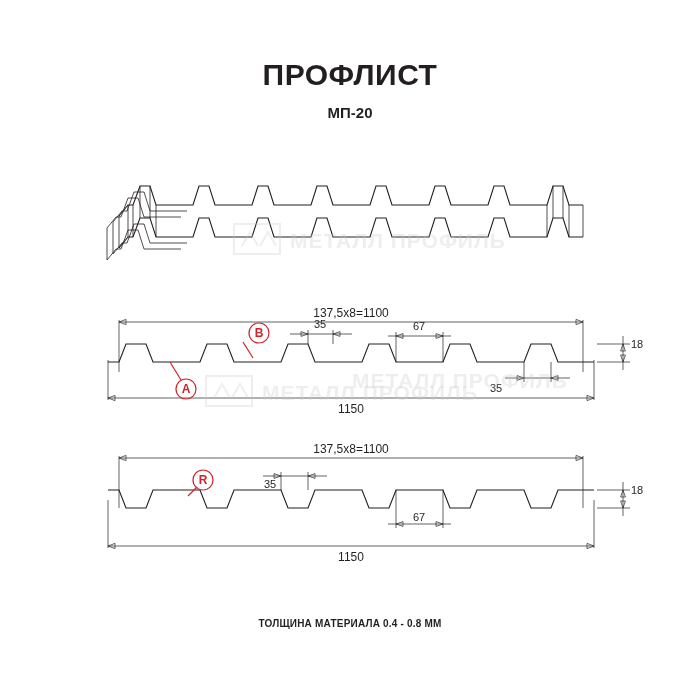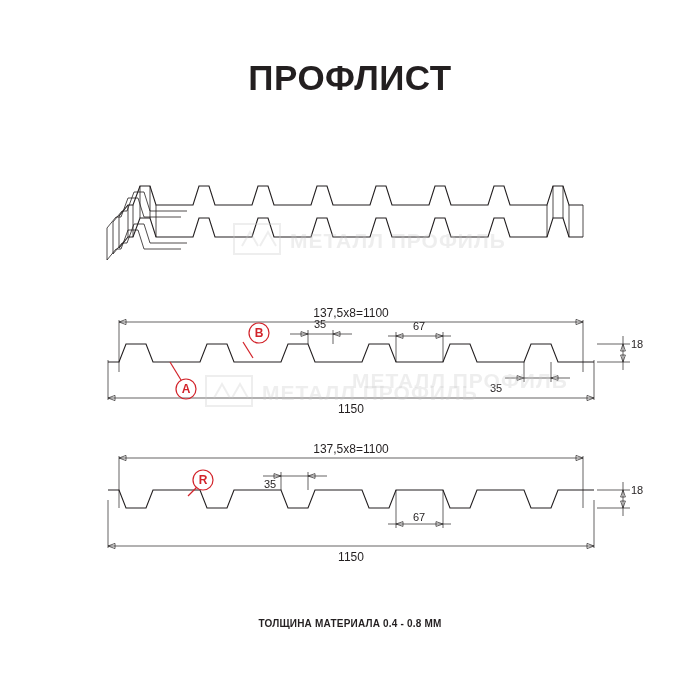--- a/index.html
+++ b/index.html
@@ -8,21 +8,21 @@
     background:#ffffff;
     font-family:"Liberation Sans", sans-serif;
     color:#231f20;
     position:relative;
     overflow:hidden;
   }
   .sheet{position:absolute;left:0;top:0;width:700px;height:700px;}
 
   .title{
     position:absolute;left:0;top:58px;width:700px;text-align:center;
-    font-size:35px;font-weight:bold;letter-spacing:0.5px;color:#231f20;
+    font-size:30px;font-weight:bold;letter-spacing:0.5px;color:#231f20;
   }
   .subtitle{
     position:absolute;left:0;top:104px;width:700px;text-align:center;
     font-size:15px;font-weight:bold;color:#231f20;
   }
   .footer{
     position:absolute;left:0;top:618px;width:700px;text-align:center;
     font-size:10px;font-weight:bold;color:#231f20;letter-spacing:0.2px;
   }
 
@@ -43,20 +43,21 @@
     font-weight:bold;font-size:21px;fill:#c9c9c9;letter-spacing:1px;
   }
   .wm .wmshape{fill:none;stroke:#c9c9c9;stroke-width:2;}
 </style>
 </head>
 <body>
 
 <div class="sheet">
 
   <div class="title">ПРОФЛИСТ</div>
+  <div class="subtitle">МП-20</div>
 
   <svg width="700" height="700" viewBox="0 0 700 700">
 
     <g>
 
       <path class="ln" d="M119,216
         L128,205 L133,205 L140,186 L150,186 L156,205 L193,205
         L199,186 L209,186 L215,205 L252,205
         L258,186 L268,186 L274,205 L311,205
         L317,186 L327,186 L333,205 L370,205

